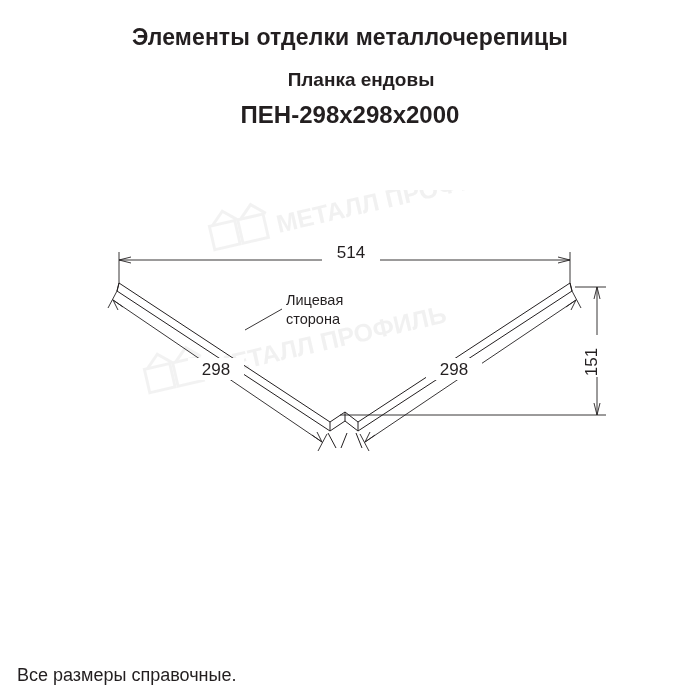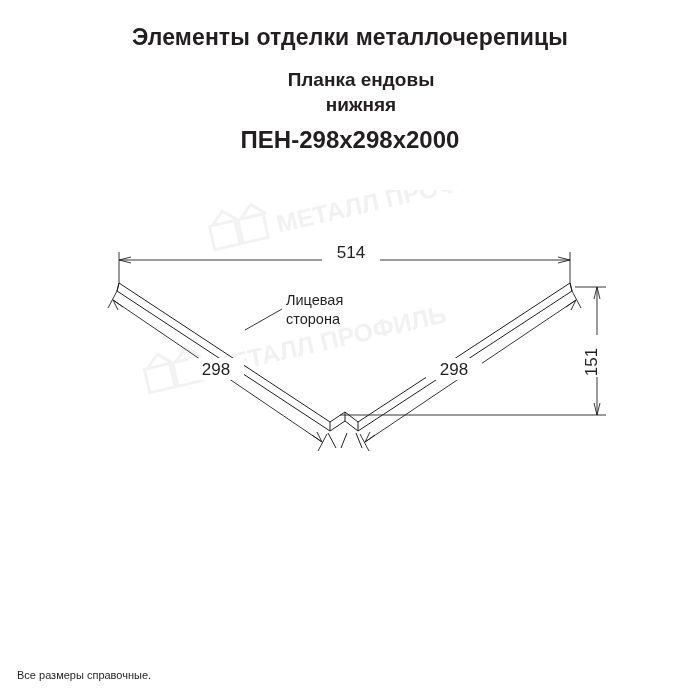--- a/index.html
+++ b/index.html
@@ -68,21 +68,21 @@
   .wm-text {
     font-family: "Liberation Sans", sans-serif;
     font-size: 25px;
     font-weight: bold;
     fill: #d8d8d8;
   }
   .footnotes {
     position: absolute;
     left: 17px;
     bottom: 16px;
-    font-size: 11px;
+    font-size: 18px;
     line-height: 18px;
     color: #231f20;
   }
   .footnotes div {
     white-space: nowrap;
   }
   .dim-label {
     font-family: "Liberation Sans", sans-serif;
     font-size: 17px;
     fill: #231f20;
@@ -95,21 +95,20 @@
 </style>
 </head>
 <body>
 
 <div class="page">
 
   <div class="title-block">
     <div class="main-title">Элементы отделки металлочерепицы</div>
     <div class="sub-title">
       <span class="l1">Планка ендовы</span>
-      <span class="l2">нижняя</span>
     </div>
     <div class="code-title">ПЕН-298х298х2000</div>
   </div>
 
   <div class="drawing">
     <svg width="700" height="350" viewBox="0 0 700 350" xmlns="http://www.w3.org/2000/svg">
 
       <g class="watermark" opacity="0.33">
         <g transform="translate(213,52) rotate(-13)">
           <rect x="0" y="-16" width="26" height="24" fill="none" stroke="#dcdcdc" stroke-width="3"></rect>

